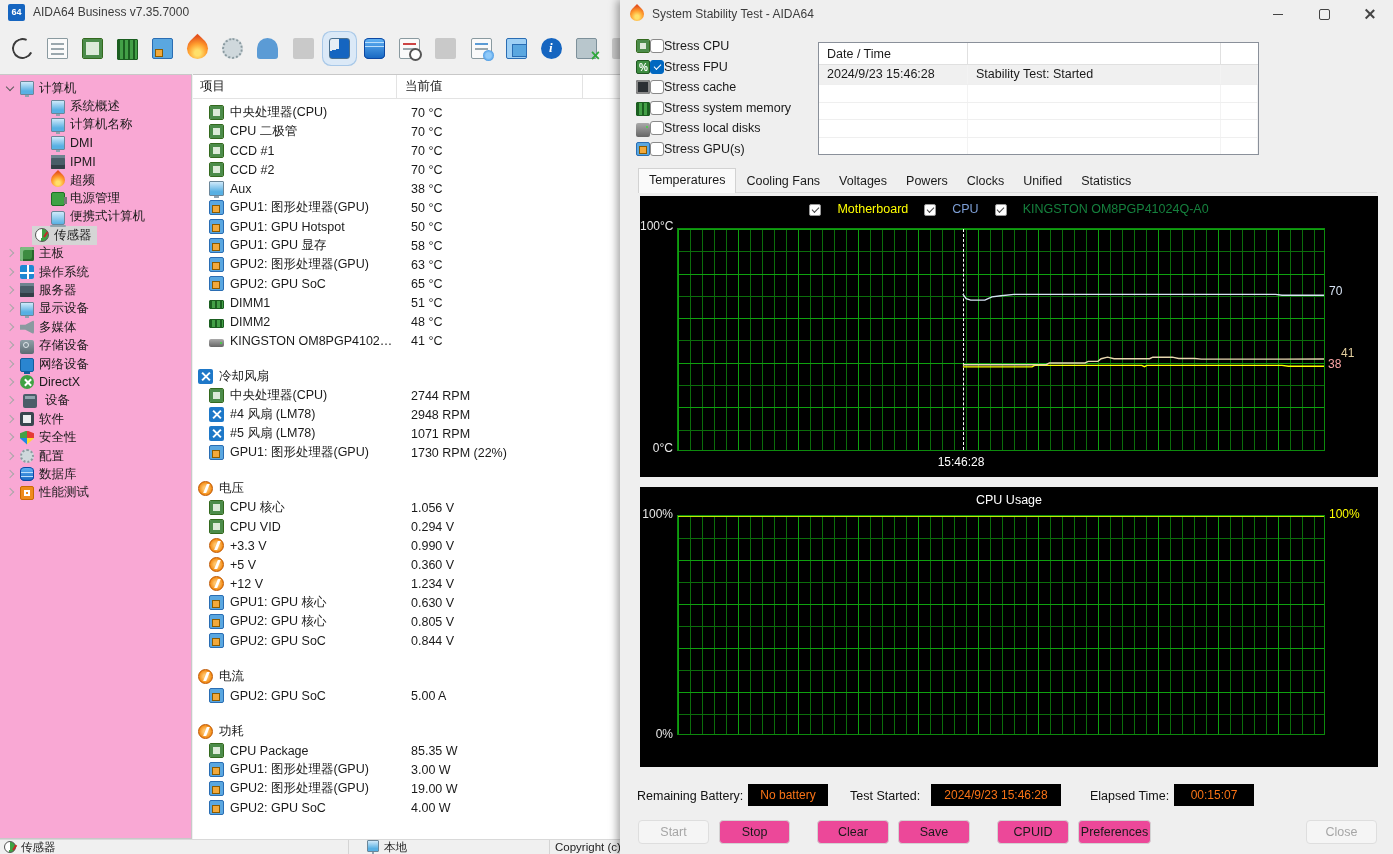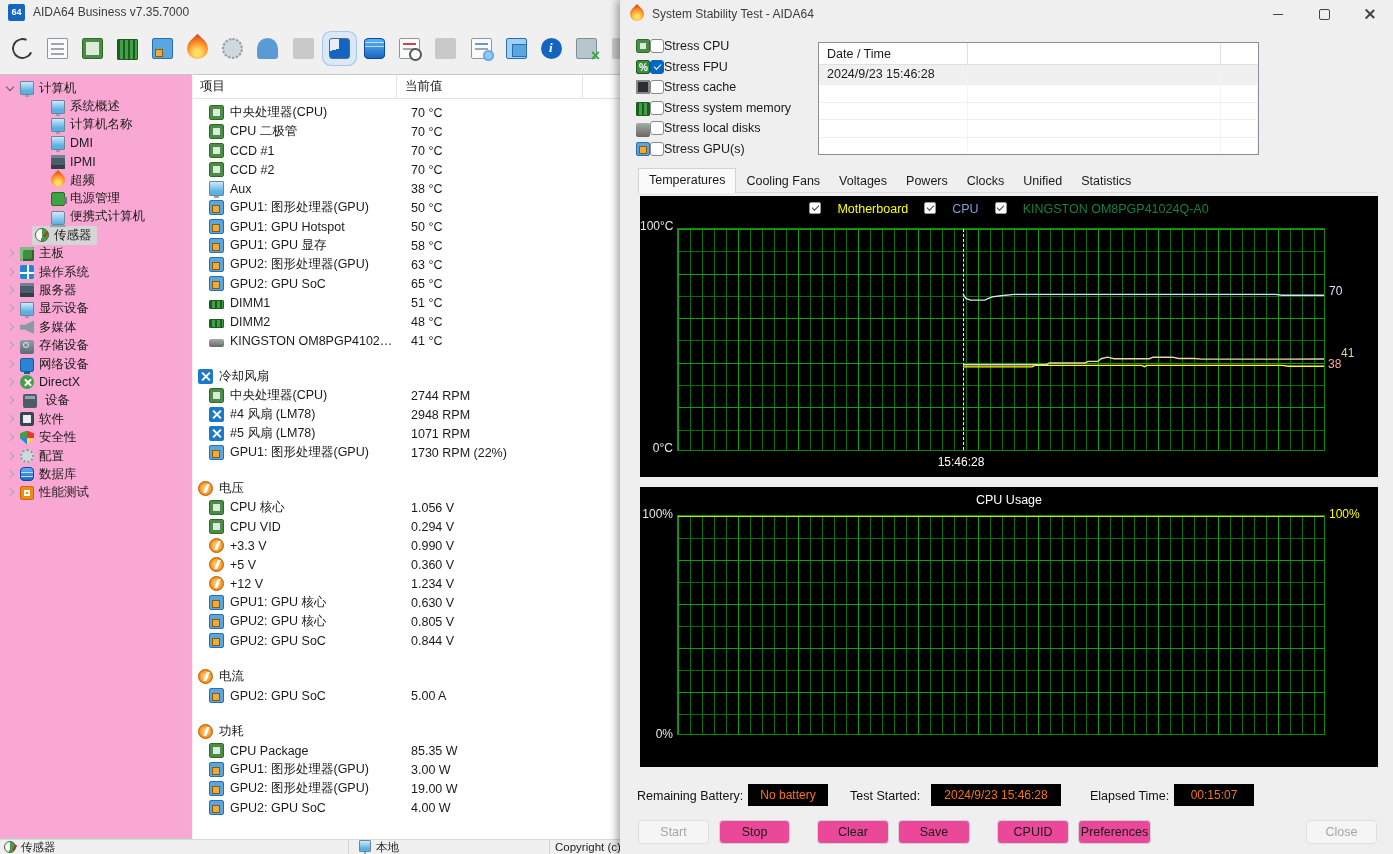--- a/index.html
+++ b/index.html
@@ -103,21 +103,21 @@
   .lv-body{padding-top:4px}
   .srow,.shdr{height:19px;display:flex;align-items:center;gap:6px;white-space:nowrap}
   .srow{padding-left:16px}
   .shdr{padding-left:5px;margin-top:17px}
   .srow .slabel{width:167px;overflow:hidden;text-overflow:ellipsis}
   .srow .svalue{padding-left:8px}
 
   #status-bar{position:absolute;left:0;right:0;bottom:0;height:15px;background:#f0f0f0;border-top:1px solid #d9d9d9;font-size:11.5px;color:#222;display:flex;align-items:center}
   #status-bar .ic{width:12px;height:12px}
   .sb-sec1{width:348px;padding-left:4px;display:flex;gap:5px;align-items:center;height:100%}
-  .sb-sec2{width:201px;border-left:1px solid #d4d4d4;padding-left:10px;display:flex;gap:5px;height:100%}
+  .sb-sec2{width:201px;border-left:1px solid #d4d4d4;padding-left:18px;display:flex;gap:5px;height:100%}
   .sb-sec3{border-left:1px solid #d4d4d4;padding-left:5px;flex:1;height:100%;display:flex;align-items:center;white-space:nowrap;overflow:hidden}
 
   
   #stab-window{position:absolute;left:620px;top:0;width:773px;height:854px;background:#efefef;box-shadow:-3px 0 8px rgba(0,0,0,.35);font-size:12.5px;color:#1a1a1a}
   .stab-title{height:27px;display:flex;align-items:center;gap:8px;padding-left:10px}
   .stab-title .ic{width:14px;height:14px}
   .stab-title .title-text{flex:1}
   .win-controls{display:flex;align-self:flex-start}
   .wbtn{width:46px;height:27px;position:relative;background:transparent;border:none;cursor:default}
   .wc-min::after{content:'';position:absolute;left:18px;top:14px;width:10px;height:1px;background:#444}
@@ -157,21 +157,21 @@
       repeating-linear-gradient(to bottom,#0b6d0b 0 1px,transparent 1px 22.3px)}
   #temp-chart .plot{left:37px;top:32px;width:648px;height:223px}
   #usage-chart .plot{left:37px;top:28px;width:648px;height:220px;
     background-image:
       repeating-linear-gradient(to right,#0fa00f 0 1px,transparent 1px 60px),
       repeating-linear-gradient(to bottom,#0fa00f 0 1px,transparent 1px 44px),
       repeating-linear-gradient(to right,#0b6d0b 0 1px,transparent 1px 12px),
       repeating-linear-gradient(to bottom,#0b6d0b 0 1px,transparent 1px 22px)}
   .marker{position:absolute;left:44.1%;top:0;bottom:0;border-left:1px dashed #fff}
   .legend{position:absolute;left:0;right:0;top:6px;display:flex;justify-content:center;gap:16px;align-items:center}
-  .lg-item{display:flex;gap:16px;align-items:flex-start}
+  .lg-item{display:flex;gap:16px;align-items:flex-end}
   .legend .cb{width:12px;height:12px;border-radius:2px}
   .legend .cb.checked{background:#fff;border-color:#999}
   .legend .cb.checked::after{border-color:#444;left:1.5px;top:2px}
   .lg-mb{color:#ffff00}.lg-cpu{color:#7d9fd6}.lg-ssd{color:#15803d}
   .ytl,.ybl{position:absolute;left:0;width:33px;text-align:right;font-size:12px;color:#e8e8e8}
   #temp-chart .ytl{top:23px}#temp-chart .ybl{top:245px}
   #usage-chart .ytl{top:20px}#usage-chart .ybl{top:240px}
   .ytr{position:absolute;left:689px;top:20px;color:#ffff00;font-size:12px}
   .xtick{position:absolute;left:271px;top:259px;width:100px;text-align:center;color:#fff;font-size:12px}
   .vlab{position:absolute;font-size:12px}
@@ -646,20 +646,21 @@
         </div>
       </div>
 
     <div id="log-table">
       <div class="lt-head">
         <span>Date / Time</span>
         <span></span>
       </div>
       <div class="lt-row sel">
         <span>2024/9/23 15:46:28</span>
+        <span>Stability Test: Started</span>
         <span></span>
       </div>
       <div class="rep-host">
         
       
           <div class="lt-row empty">
             <span></span>
             <span></span>
             <span></span>
           </div>

